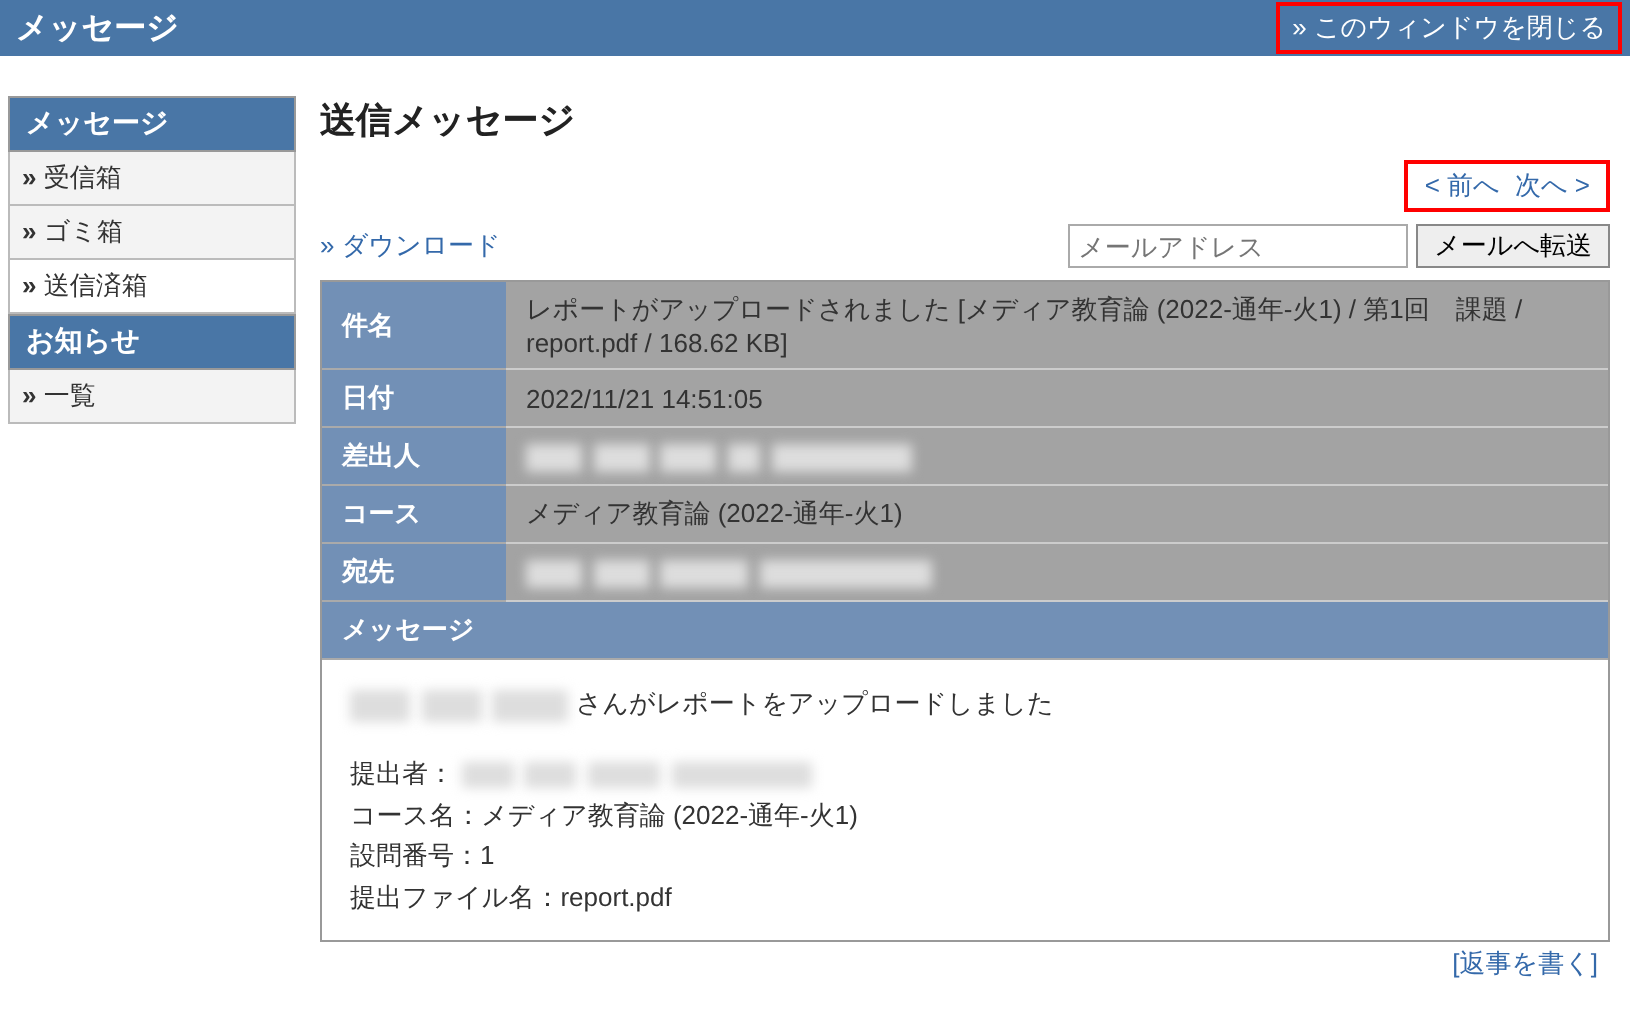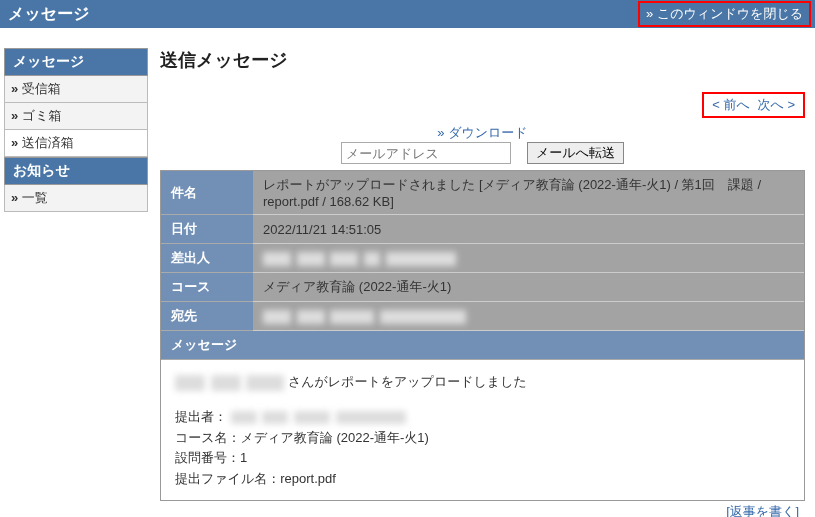--- a/index.html
+++ b/index.html
@@ -62,50 +62,49 @@
       font-weight: bold;
     }
     .content {
       flex: 1;
       padding: 0 10px 4px 12px;
     }
     .content h2 {
       font-size: 18px;
       font-weight: bold;
       color: #222;
-      margin-bottom: 20px;
+      margin-bottom: 8px;
     }
     .nav-row {
       text-align: right;
       margin-bottom: 6px;
     }
     .nav-box {
       display: inline-block;
       border: 2px solid #ff0000;
       padding: 2px 6px;
     }
     .nav-box a {
       color: #3469aa;
       text-decoration: none;
       margin: 0 2px;
     }
     .action-row {
       display: flex;
       justify-content: space-between;
       align-items: center;
       margin-bottom: 6px;
-      flex-direction: column;
     }
     .action-row a.dl {
       color: #3469aa;
       text-decoration: none;
     }
     .mail-forward {
       display: flex;
-      gap: 16px;
+      gap: 4px;
     }
     .mail-forward input[type="text"] {
       width: 170px;
       border: 1px solid #aaa;
       padding: 2px 4px;
       font-size: 13px;
       color: #888;
     }
     .mail-forward button {
       border: 1px solid #888;

